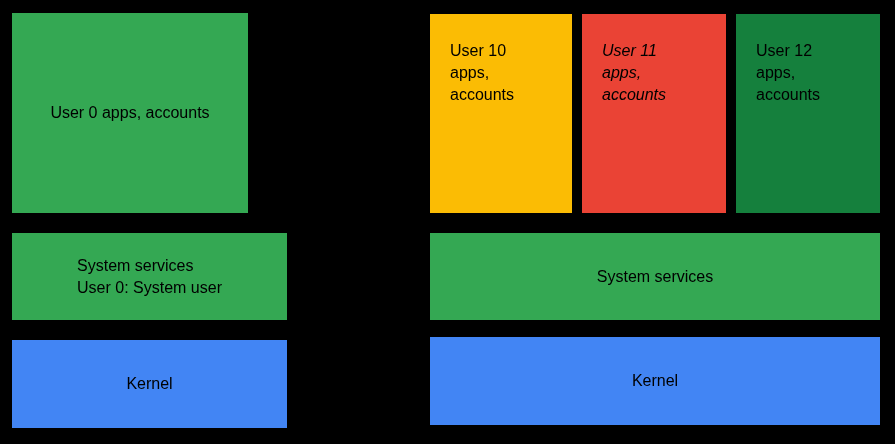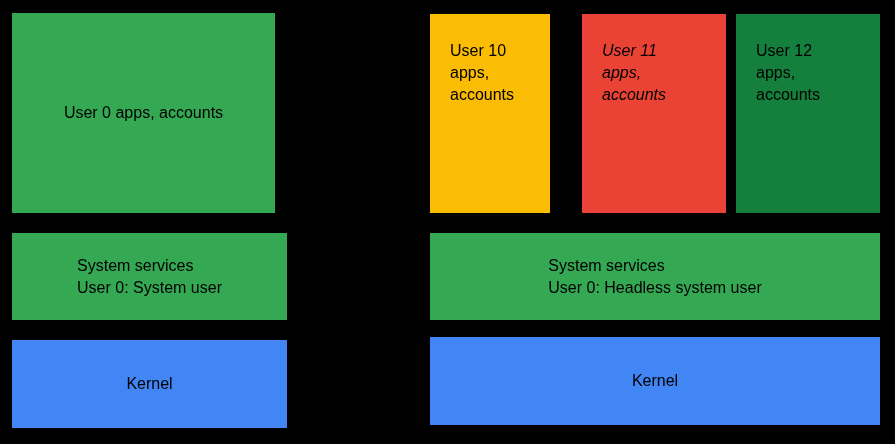--- a/index.html
+++ b/index.html
@@ -39,24 +39,24 @@
   .block.topleft {
     padding: 26px 0 0 20px;
   }
   .block.topleft .wrap {
     display: inline-block;
     max-width: 85px;
   }
   .line { display: block; }
 
   
-  #left-user0   { left: 12px;  top: 13px;  width: 263px; height: 200px; }
+  #left-user0   { left: 12px;  top: 13px;  width: 236px; height: 200px; }
   #left-sys     { left: 12px;  top: 233px; width: 275px; height: 87px; }
   #left-kernel  { left: 12px;  top: 340px; width: 275px; height: 88px; }
-  #user10       { left: 430px; top: 14px;  width: 120px; height: 199px; }
+  #user10       { left: 430px; top: 14px;  width: 142px; height: 199px; }
   #user11       { left: 582px; top: 14px;  width: 144px; height: 199px; }
   #user12       { left: 736px; top: 14px;  width: 144px; height: 199px; }
   #right-sys    { left: 430px; top: 233px; width: 450px; height: 87px; }
   #right-kernel { left: 430px; top: 337px; width: 450px; height: 88px; }
 </style>
 </head>
 <body>
 
 <div class="canvas">
 
@@ -83,21 +83,20 @@
     <span class="wrap">User 11 apps, accounts</span>
   </div>
 
   <div id="user12" class="block topleft" style="background-color: #15803d;">
     <span class="wrap">User 12 apps, accounts</span>
   </div>
 
   <div id="right-sys" class="block center-left" style="background-color: rgb(52, 168, 83);">
     <span class="lines">
       <span class="line">System services</span>
-      <span class="line">User 0: Headless system user</span>
     </span>
   </div>
 
   <div id="right-kernel" class="block center" style="background-color: rgb(66, 133, 244);">
     <span>Kernel</span>
   </div>
 
 </div>
 
 </body></html>

